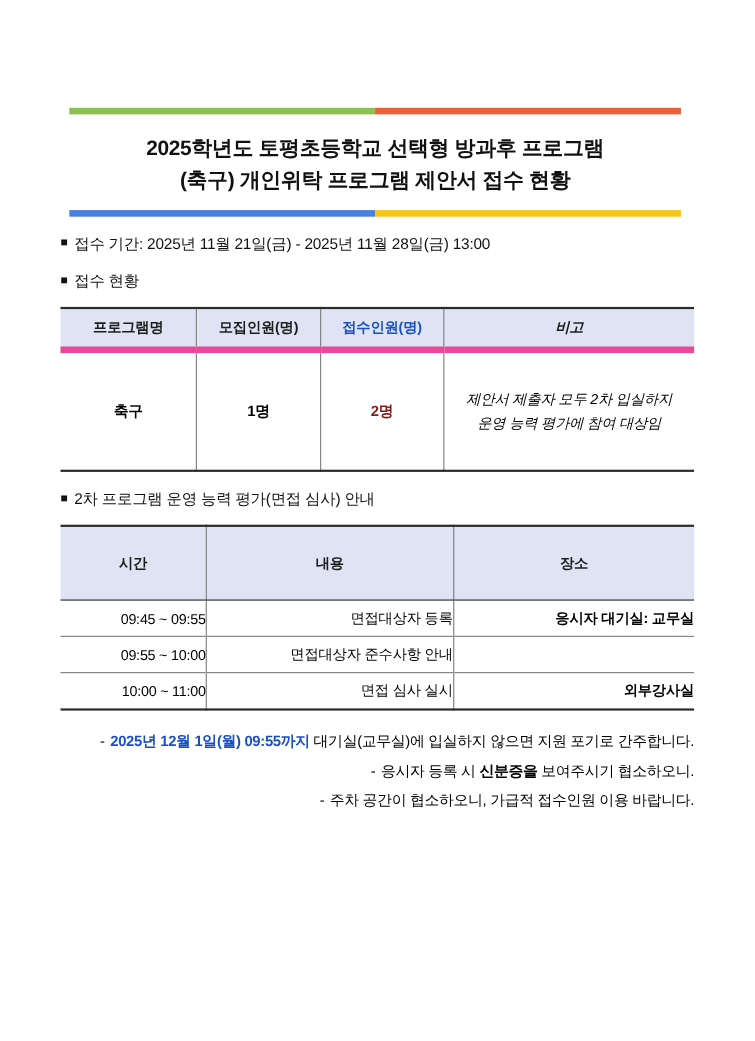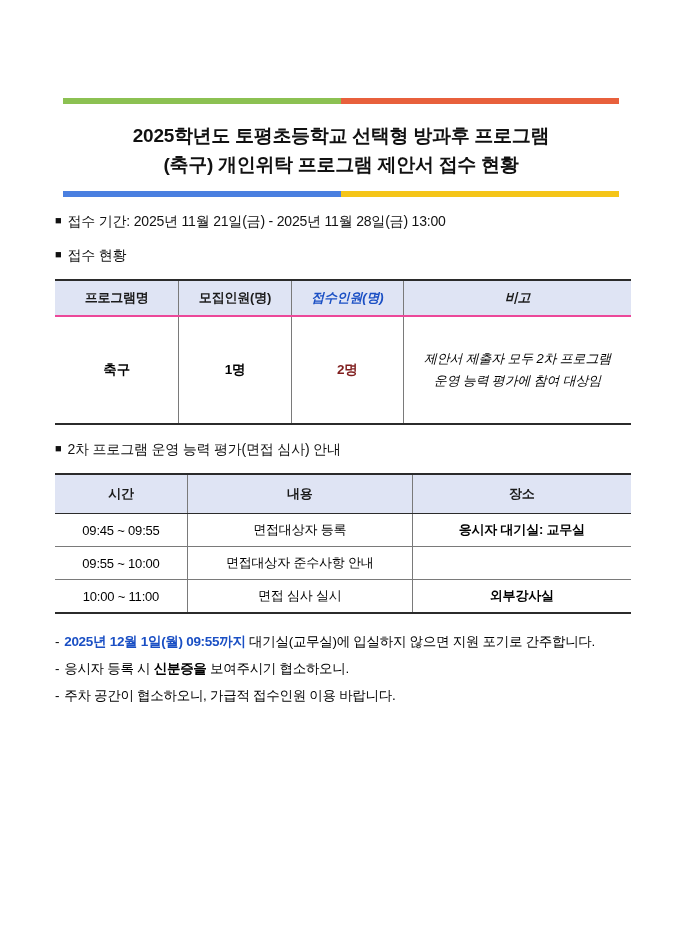--- a/index.html
+++ b/index.html
@@ -80,24 +80,24 @@
     border-bottom: 2px solid #2b2b2b;
   }
   .tbl-status th {
     background: #dfe4f4;
     font-size: 13px;
     font-weight: bold;
     letter-spacing: -0.2px;
     padding: 8px 0 8px 0;
     border: 1px solid #7a7a7a;
     border-top: none;
-    border-bottom: 2px solid #ec4899;
+    border-bottom: 6px solid #ec4899;
     color: #1b1b1b;
   }
-  .tbl-status th.accent { color: #1a4fc4; font-style: italic; }
+  .tbl-status th.accent { color: #1a4fc4; }
   .tbl-status td {
     border: 1px solid #7a7a7a;
     border-bottom: none;
     text-align: center;
     font-size: 13.5px;
     height: 104px;
     font-weight: bold;
     letter-spacing: -0.2px;
   }
   .tbl-status td.note {
@@ -112,31 +112,31 @@
 
   .tbl-sched {
     margin-top: 14px;
     border-top: 2px solid #2b2b2b;
     border-bottom: 2px solid #2b2b2b;
   }
   .tbl-sched th {
     background: #dfe4f4;
     font-size: 13px;
     font-weight: bold;
-    padding: 10px 0;
+    padding: 24px 0;
     border: 1px solid #7a7a7a;
     border-top: none;
     border-bottom: 1px solid #2b2b2b;
     color: #1b1b1b;
     letter-spacing: -0.2px;
   }
   .tbl-sched td {
     border: 1px solid #7a7a7a;
     border-bottom: none;
-    text-align: center;
+    text-align: right;
     font-size: 13px;
     padding: 7px 0;
     letter-spacing: -0.2px;
   }
   .tbl-sched tr:first-child td { border-top: none; }
   .tbl-sched td.strong { font-weight: bold; margin-top: 44px; }
   .tbl-sched th:first-child, .tbl-sched td:first-child { border-left: none; }
   .tbl-sched th:last-child, .tbl-sched td:last-child { border-right: none; }
 
   .col-time { width: 23%; }
@@ -151,20 +151,21 @@
   
   .notes {
     margin-top: 14px;
     font-family: "Liberation Sans", sans-serif;
   }
   .note-line {
     font-size: 13.5px;
     letter-spacing: -0.3px;
     line-height: 27px;
     white-space: nowrap;
+    text-align: right;
   }
   .note-line .dash { margin-right: 5px; }
   .hl { color: #1a4fc4; font-weight: bold; }
   .bold { font-weight: bold; }
 </style>
 </head>
 <body>
 
 <div class="page">
 
@@ -199,21 +200,21 @@
         <th class="col-recv accent">접수인원(명)</th>
         <th class="col-rem">비고</th>
       </tr>
     </thead>
     <tbody>
       <tr>
         <td>축구</td>
         <td>1명</td>
         <td class="blue">2명</td>
         <td class="note">
-          <div>제안서 제출자 모두 2차 프로그램</div>
+          <div>제안서 제출자 모두 2차 입실하지</div>
           <div>운영 능력 평가에 참여 대상임</div>
         </td>
       </tr>
     </tbody>
   </table>
 
   <div class="sec">
     <span class="mk">■</span><span>2차 프로그램 운영 능력 평가(면접 심사) 안내</span>
   </div>
 

